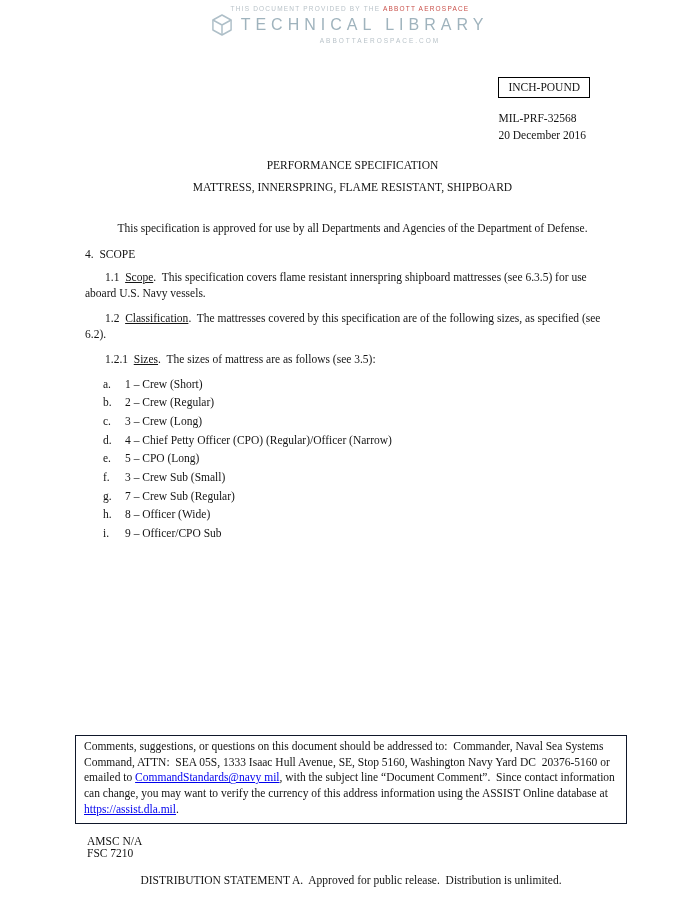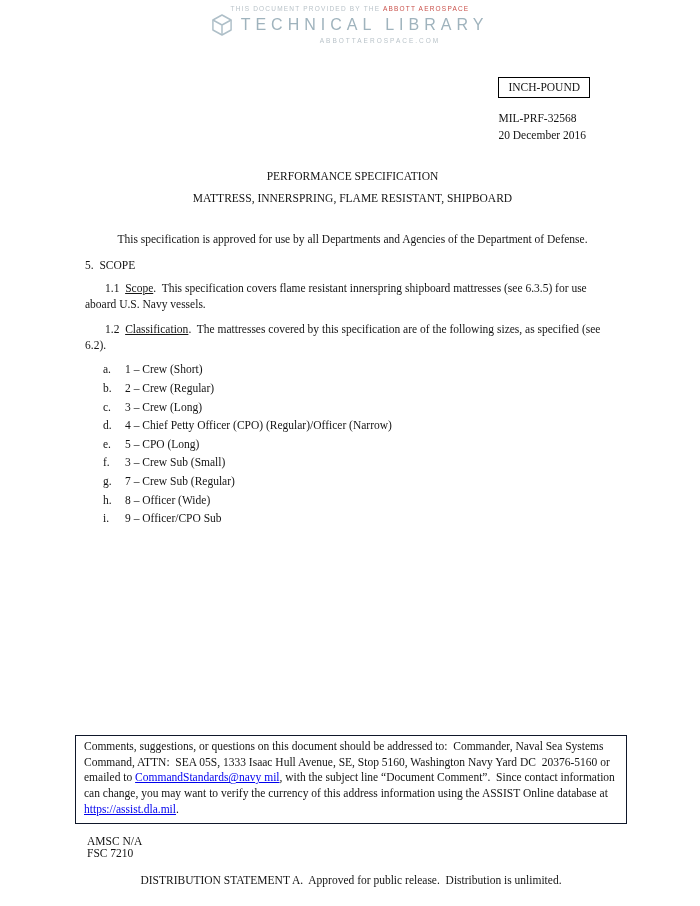--- a/index.html
+++ b/index.html
@@ -49,21 +49,21 @@
   }
   .inch-pound-box {
     display: inline-block;
     border: 1.5px solid #000;
     padding: 1px 9px;
     margin-bottom: 12px;
     font-size: 11.5px;
   }
 
   .center { text-align: center; }
-  .h-performance { margin-top: 27px; }
+  .h-performance { margin-top: 16px; }
   .h-subject { margin-top: 10px; }
   .h-approval { margin-top: 29px; }
 
   .section-heading { margin-top: 14px; white-space: pre-wrap; }
 
   .para {
     margin-top: 10px;
     text-indent: 20px;
     white-space: pre-wrap;
     line-height: 1.35;
@@ -129,26 +129,27 @@
     <div class="id-block">
       <div><span class="inch-pound-box">INCH-POUND</span></div>
       <div>MIL-PRF-32568</div>
       <div>20 December 2016</div>
     </div>
 
     <div class="center h-performance">PERFORMANCE SPECIFICATION</div>
     <div class="center h-subject">MATTRESS, INNERSPRING, FLAME RESISTANT, SHIPBOARD</div>
     <div class="center h-approval">This specification is approved for use by all Departments and Agencies of the Department of Defense.</div>
 
-    <div class="section-heading">5.  SCOPE</div>
+    <div class="section-heading">4.  SCOPE</div>
 
     <div class="para"><span>1.1  </span><span class="u">Scope</span><span>.  This specification covers flame resistant innerspring shipboard mattresses (see 6.3.5) for use aboard U.S. Navy vessels.</span></div>
 
     <div class="para"><span>1.2  </span><span class="u">Classification</span><span>.  The mattresses covered by this specification are of the following sizes, as specified (see 6.2).</span></div>
 
+    <div class="para"><span>1.2.1  </span><span class="u">Sizes</span><span>.  The sizes of mattress are as follows (see 3.5):</span></div>
 
     <div class="sizes-list">
       <div class="size-item">
           <span class="size-letter">a.</span>
           <span>1 – Crew (Short)</span>
         </div>
       <div class="size-item">
           <span class="size-letter">b.</span>
           <span>2 – Crew (Regular)</span>
         </div>

